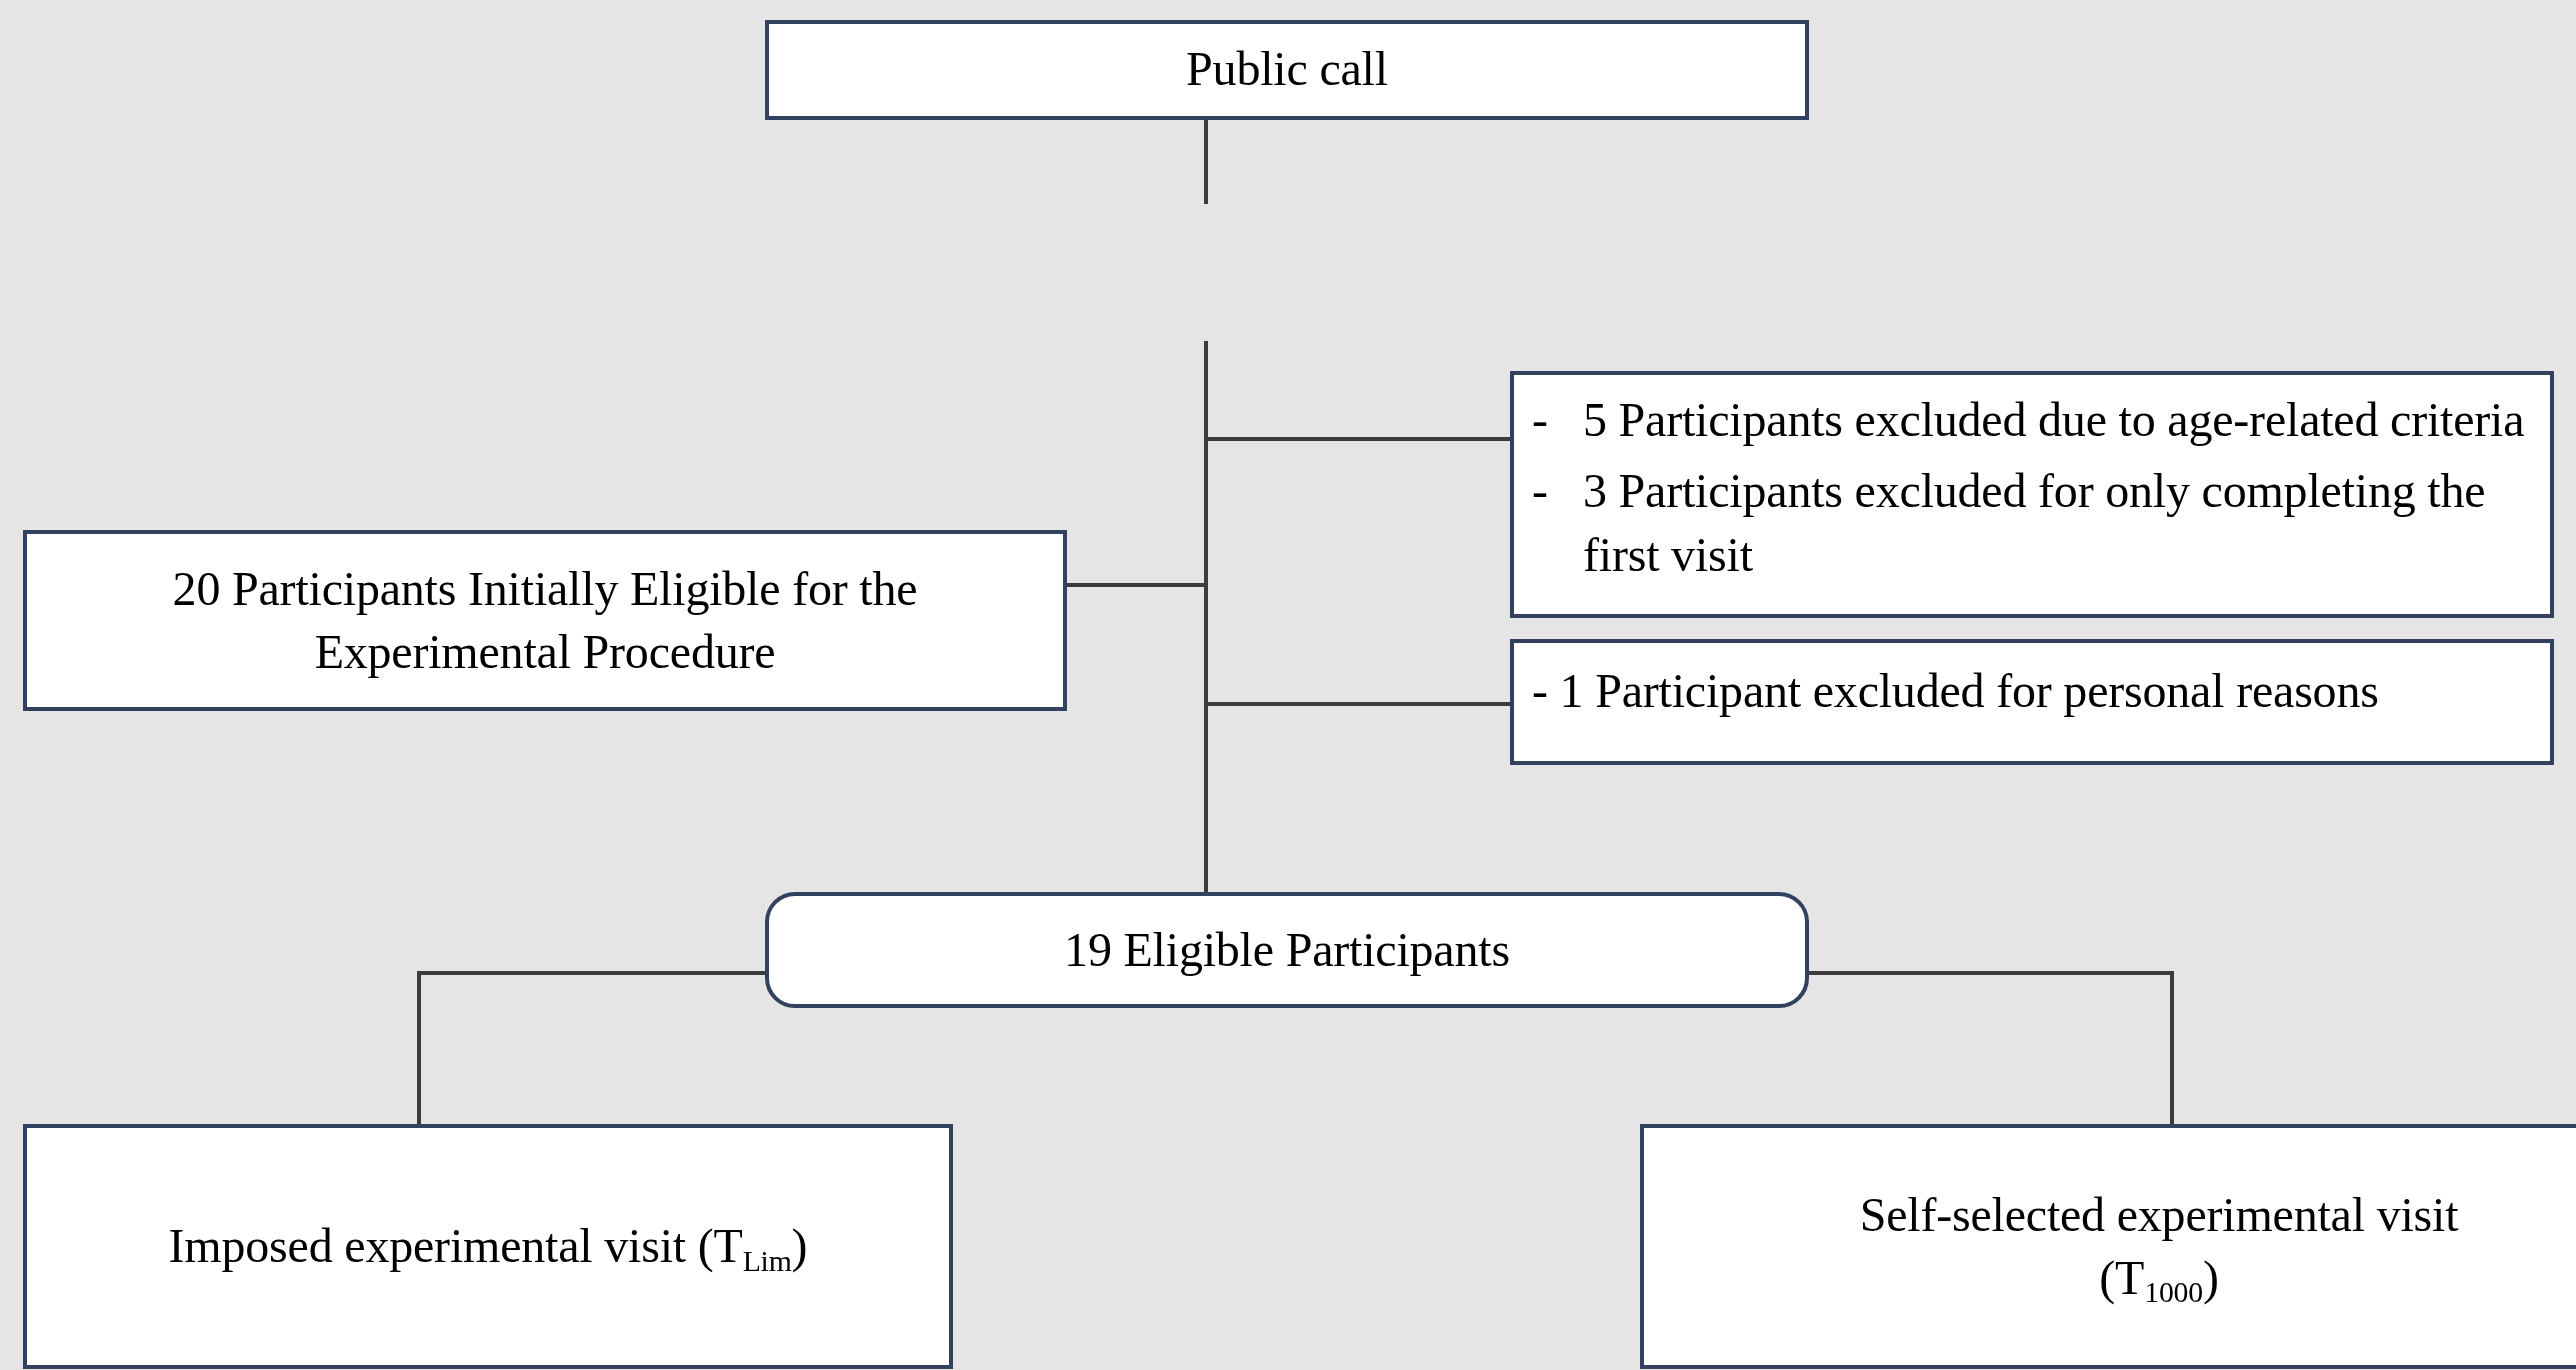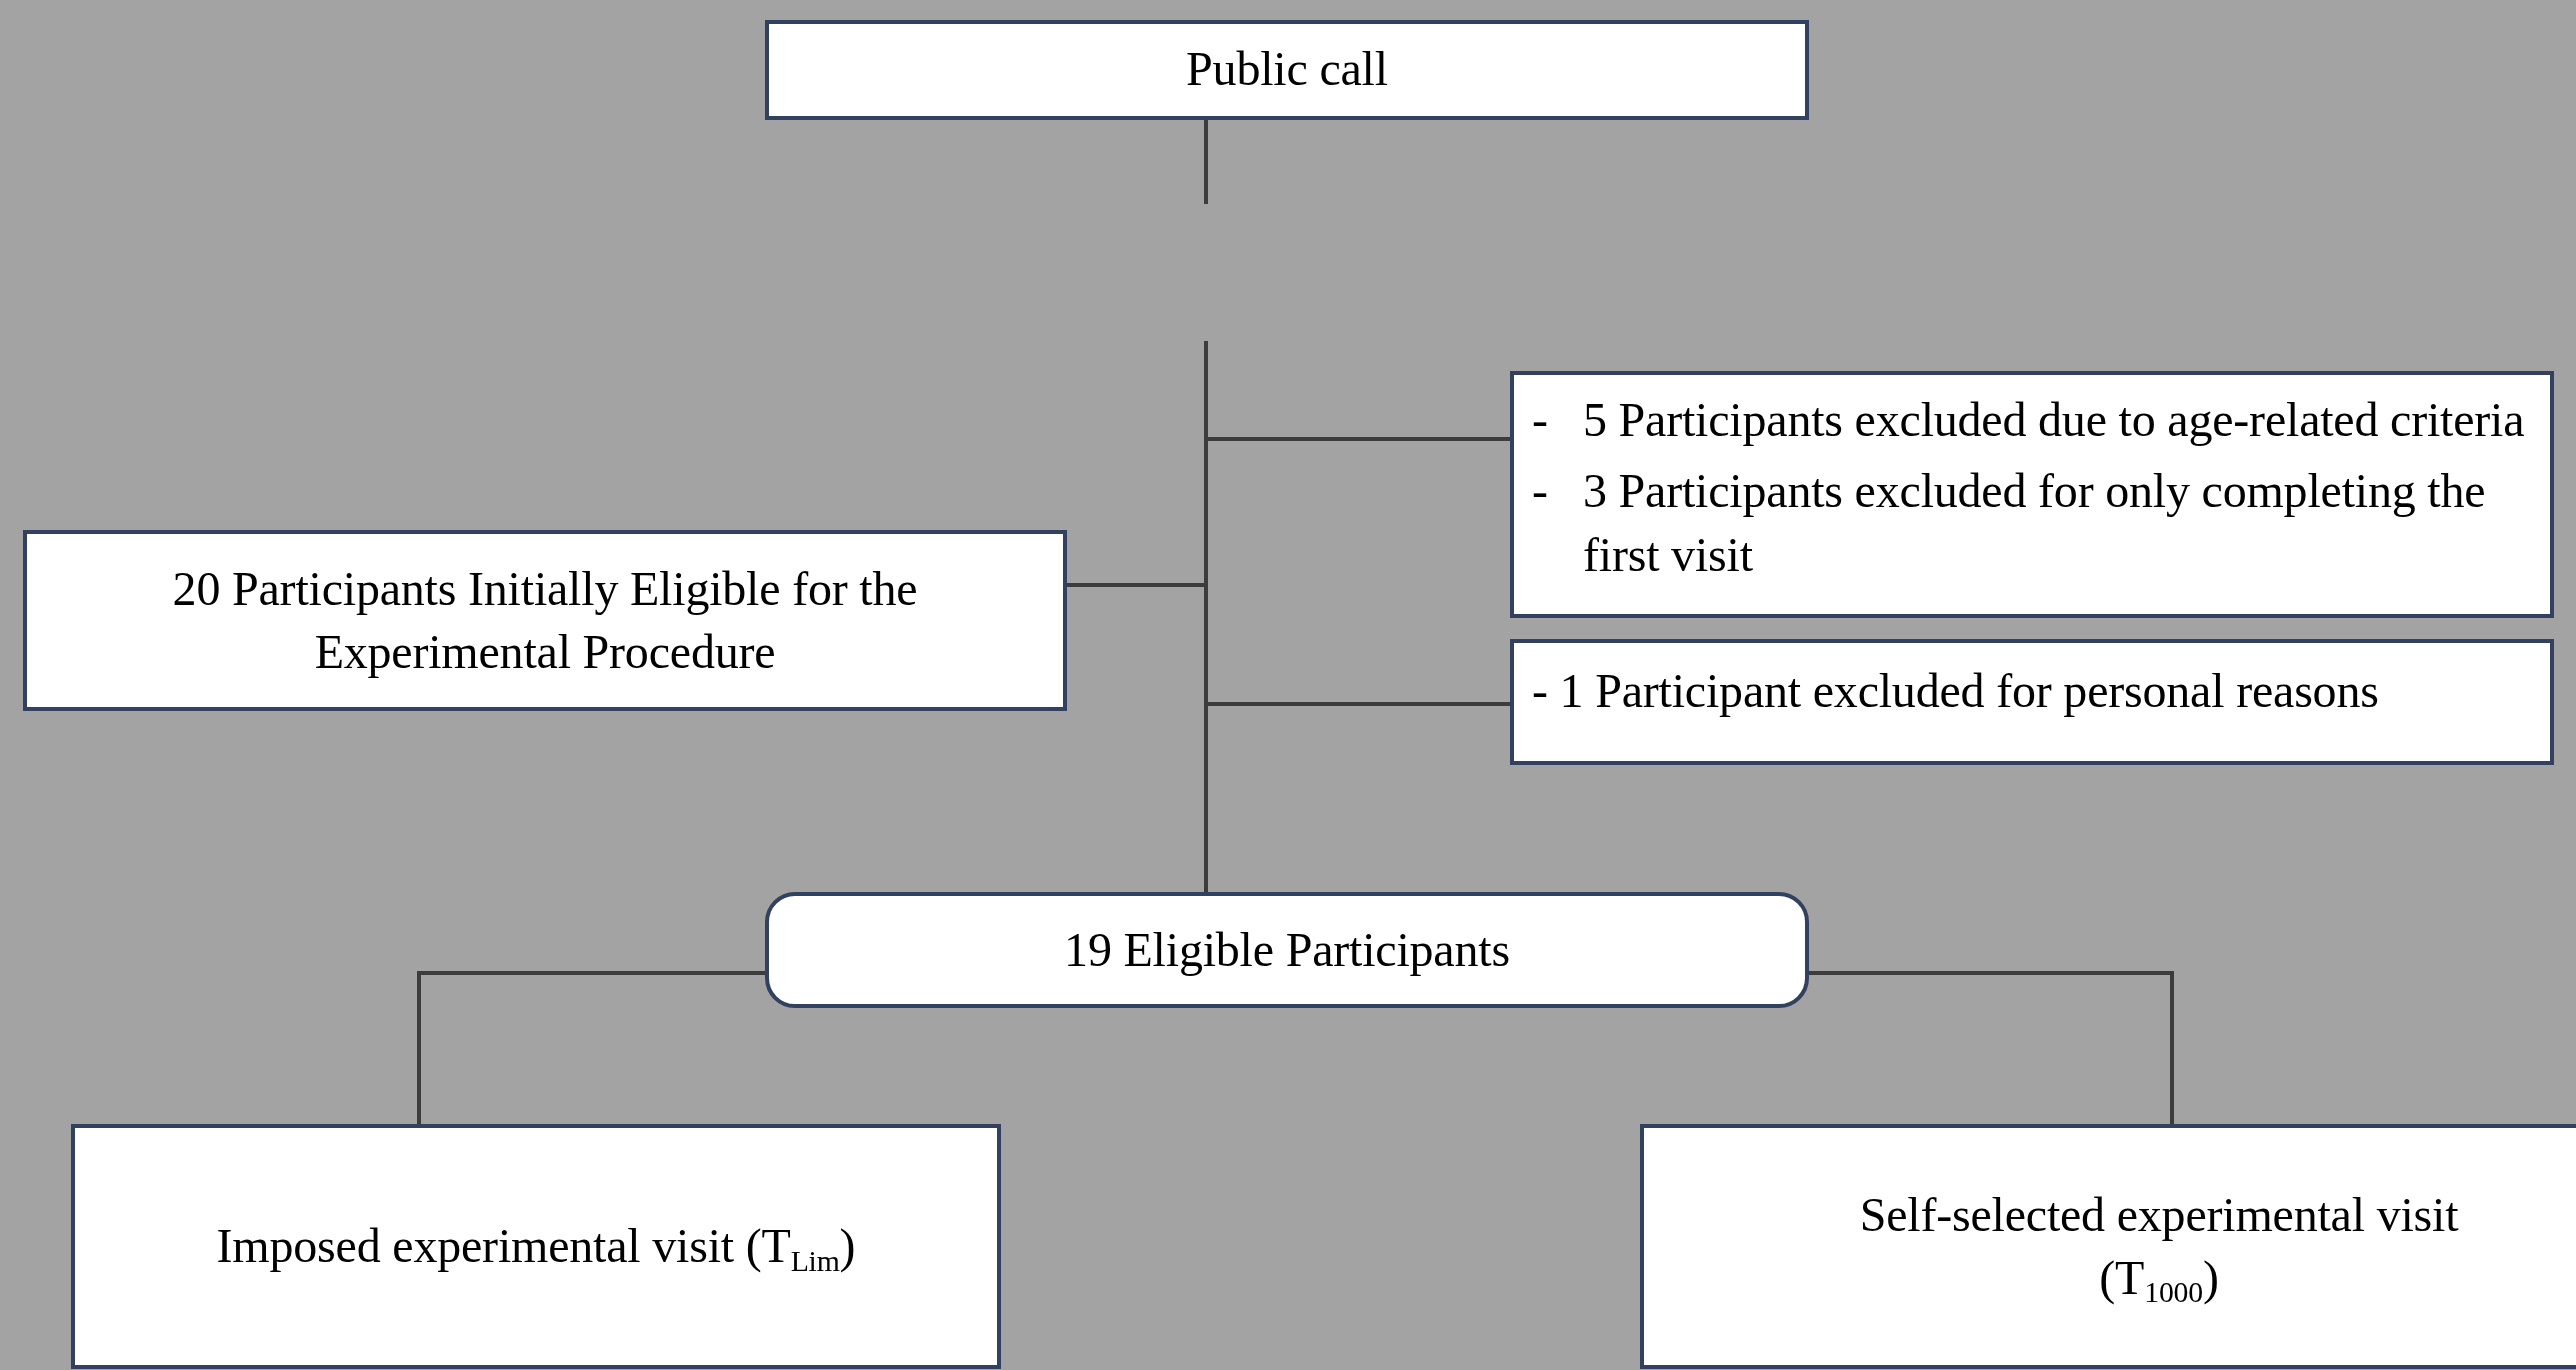--- a/index.html
+++ b/index.html
@@ -9,21 +9,21 @@
     background: #ffffff;
   }
   body {
     font-family: "Liberation Serif", "DejaVu Serif", serif;
   }
 
   #canvas {
     position: relative;
     width: 2576px;
     height: 1371px;
-    background: #a3a3a3;
+    background: #e5e5e5;
     overflow: hidden;
   }
 
   
   .node {
     position: absolute;
     box-sizing: border-box;
     background: #ffffff;
     border: 4.1px solid #32415F;
     display: flex;
@@ -144,21 +144,21 @@
   </div>
 
   <div class="node exclusion inline-dash" style="left:1510px; top:639px; width:1044px; height:126px;">
     <span class="inline-text">- 1 Participant excluded for personal reasons</span>
   </div>
 
   <div class="node" style="left:765px; top:892px; width:1044px; height:116px;border-radius:30px;">
     <span class="node-text">19 Eligible Participants</span>
   </div>
 
-  <div class="node" style="left:23px; top:1124px; width:930px; height:245px;margin-left:48px;">
+  <div class="node" style="left:23px; top:1124px; width:930px; height:245px;">
     <span class="node-text"><span>Imposed experimental visit (T</span><sub>Lim</sub><span>)</span></span>
   </div>
 
   <div class="node" style="left:1640px; top:1124px; width:1038px; height:245px;">
     <span class="node-text"><span>Self-selected experimental visit</span><br><span>(T</span><sub>1000</sub><span>)</span></span>
   </div>
 
 </div>
 
 

